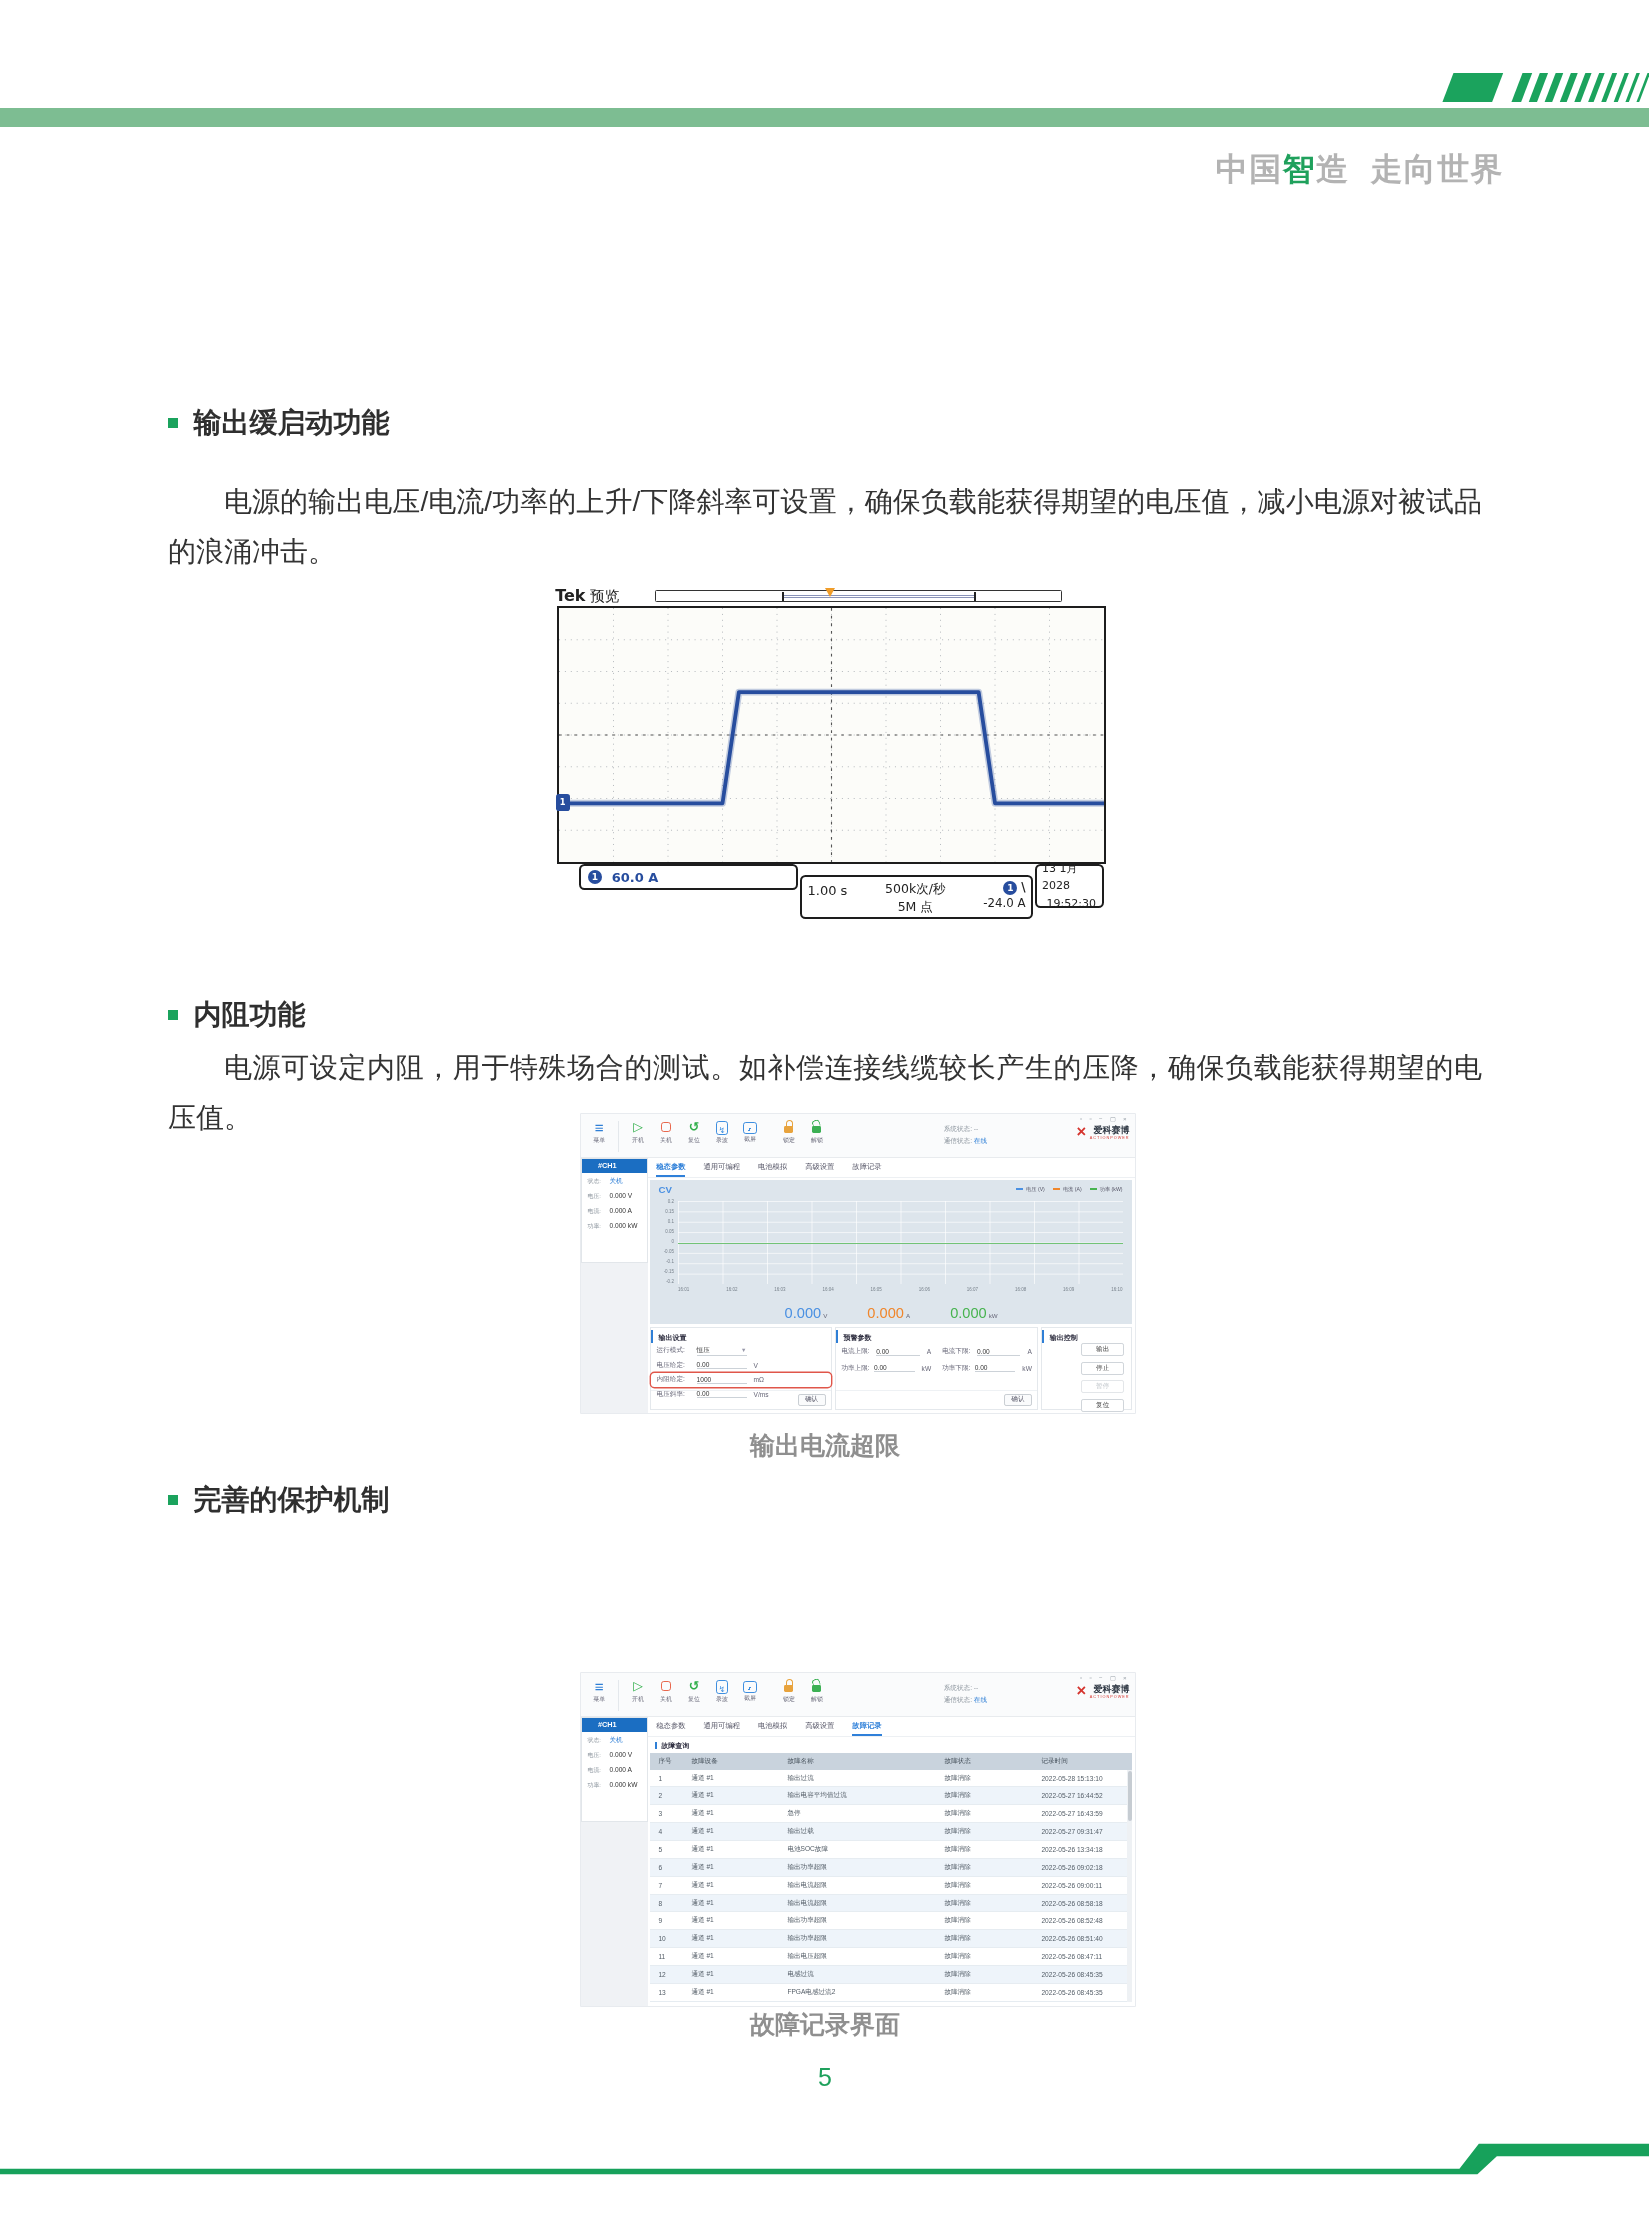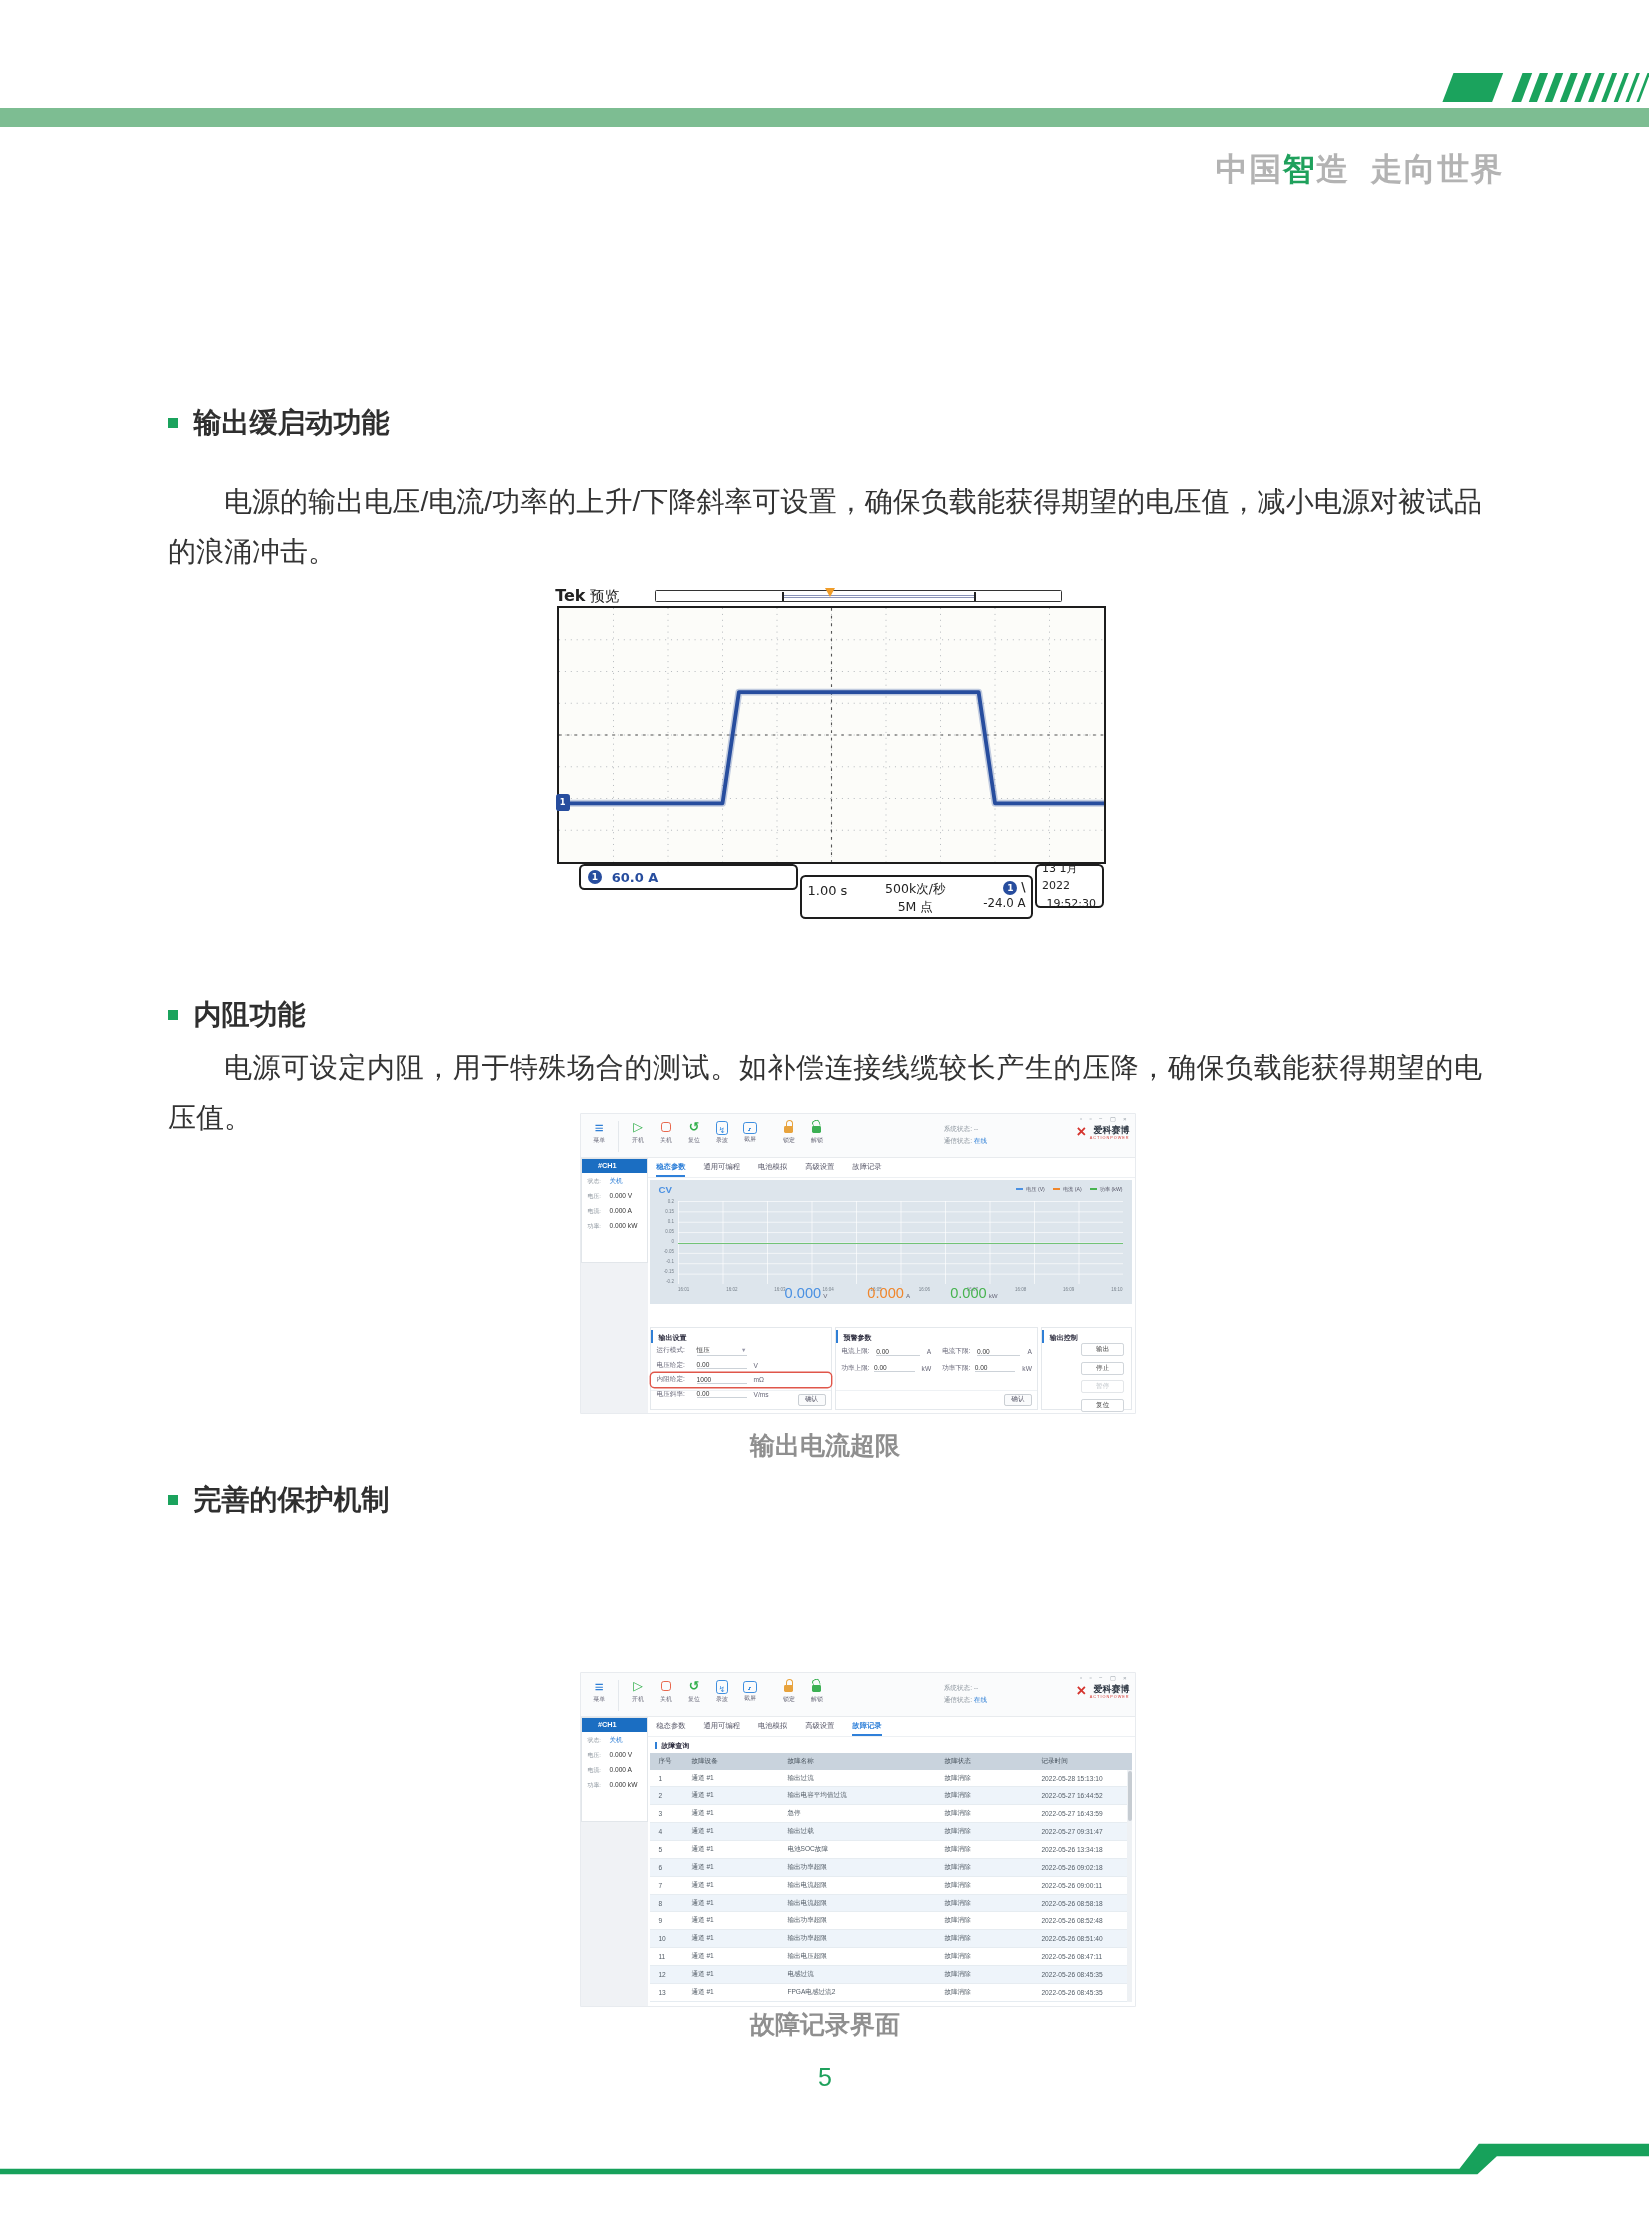--- a/index.html
+++ b/index.html
@@ -84,21 +84,21 @@
   .chhead{height:14px;background:#1b6ec2;color:#fff;font-size:7.3px;font-weight:bold;line-height:14px;padding-left:16px;}
   .chrow{display:flex;padding:3.5px 4.2px 2.8px 5.5px;}
   .chrow .cl{width:22px;font-size:5.9px;color:#8a939c;}
   .chrow .cvl{flex:1;font-size:6.6px;color:#333;}
   .chrow .cvl.accent{color:#2f7fd6;}
   .main{position:absolute;left:67px;top:44px;right:0;bottom:0;background:#fff;}
   .tabs{height:19.4px;display:flex;gap:18px;align-items:center;padding-left:8.3px;border-bottom:0.7px solid #edf0f3;}
   .tab{font-size:7.3px;color:#556;height:19.4px;line-height:18px;box-sizing:border-box;cursor:default;}
   .tab.on{color:#2f80d9;font-weight:bold;border-bottom:2.1px solid #2f80d9;}
   
-  .chart{position:absolute;left:2.1px;top:22px;right:2.8px;height:124px;background:#dde5ec;}
+  .chart{position:absolute;left:2.1px;top:22px;right:2.8px;height:144px;background:#dde5ec;}
   .cv{position:absolute;left:8.3px;top:4.2px;font-size:9.7px;font-weight:bold;color:#4a90e2;}
   .legend{position:absolute;right:9.7px;top:5.5px;display:flex;gap:8.3px;}
   .litem{display:flex;align-items:center;gap:2.8px;font-size:5.2px;color:#556;}
   .litem .dash{display:inline-block;width:7px;height:1.4px;}
   .yax{position:absolute;left:2.8px;top:19.4px;width:21px;height:85px;display:flex;flex-direction:column;
        justify-content:space-between;text-align:right;font-size:4.5px;color:#78828c;}
   .plot{position:absolute;left:28px;right:9.7px;top:21px;height:83px;
         background-image:linear-gradient(to right,rgba(255,255,255,.65) 0.7px,transparent 0.7px),
                          linear-gradient(to bottom,rgba(255,255,255,.65) 0.7px,transparent 0.7px);
         background-size:10% 12.5%;}
@@ -220,21 +220,21 @@
         <div class="mid">
           <div>500k次/秒</div>
           <div>5M 点</div>
         </div>
         <div class="trg">
           <div><span class="cbadge">1</span> <span class="slope">\</span></div>
           <div>-24.0 A</div>
         </div>
       </div>
       <div class="sbox sb3">
-        <div>13 1月 2022</div>
+        <div>13 1月 2028</div>
         <div>19:52:30</div>
       </div>
     </div>
   </div>
 
   <div class="sechead" style="top:996px;">
     <span class="bullet"></span>
     <h2>内阻功能</h2>
   </div>
   <p class="bodytext" style="top:1043px;">电源可设定内阻，用于特殊场合的测试。如补偿连接线缆较长产生的压降，确保负载能获得期望的电压值。</p>

